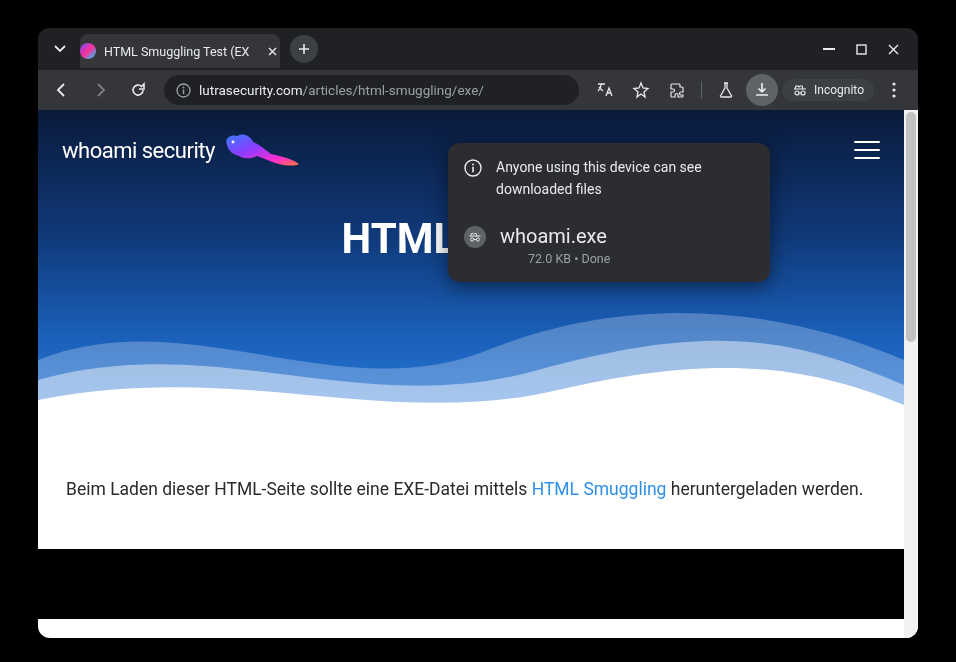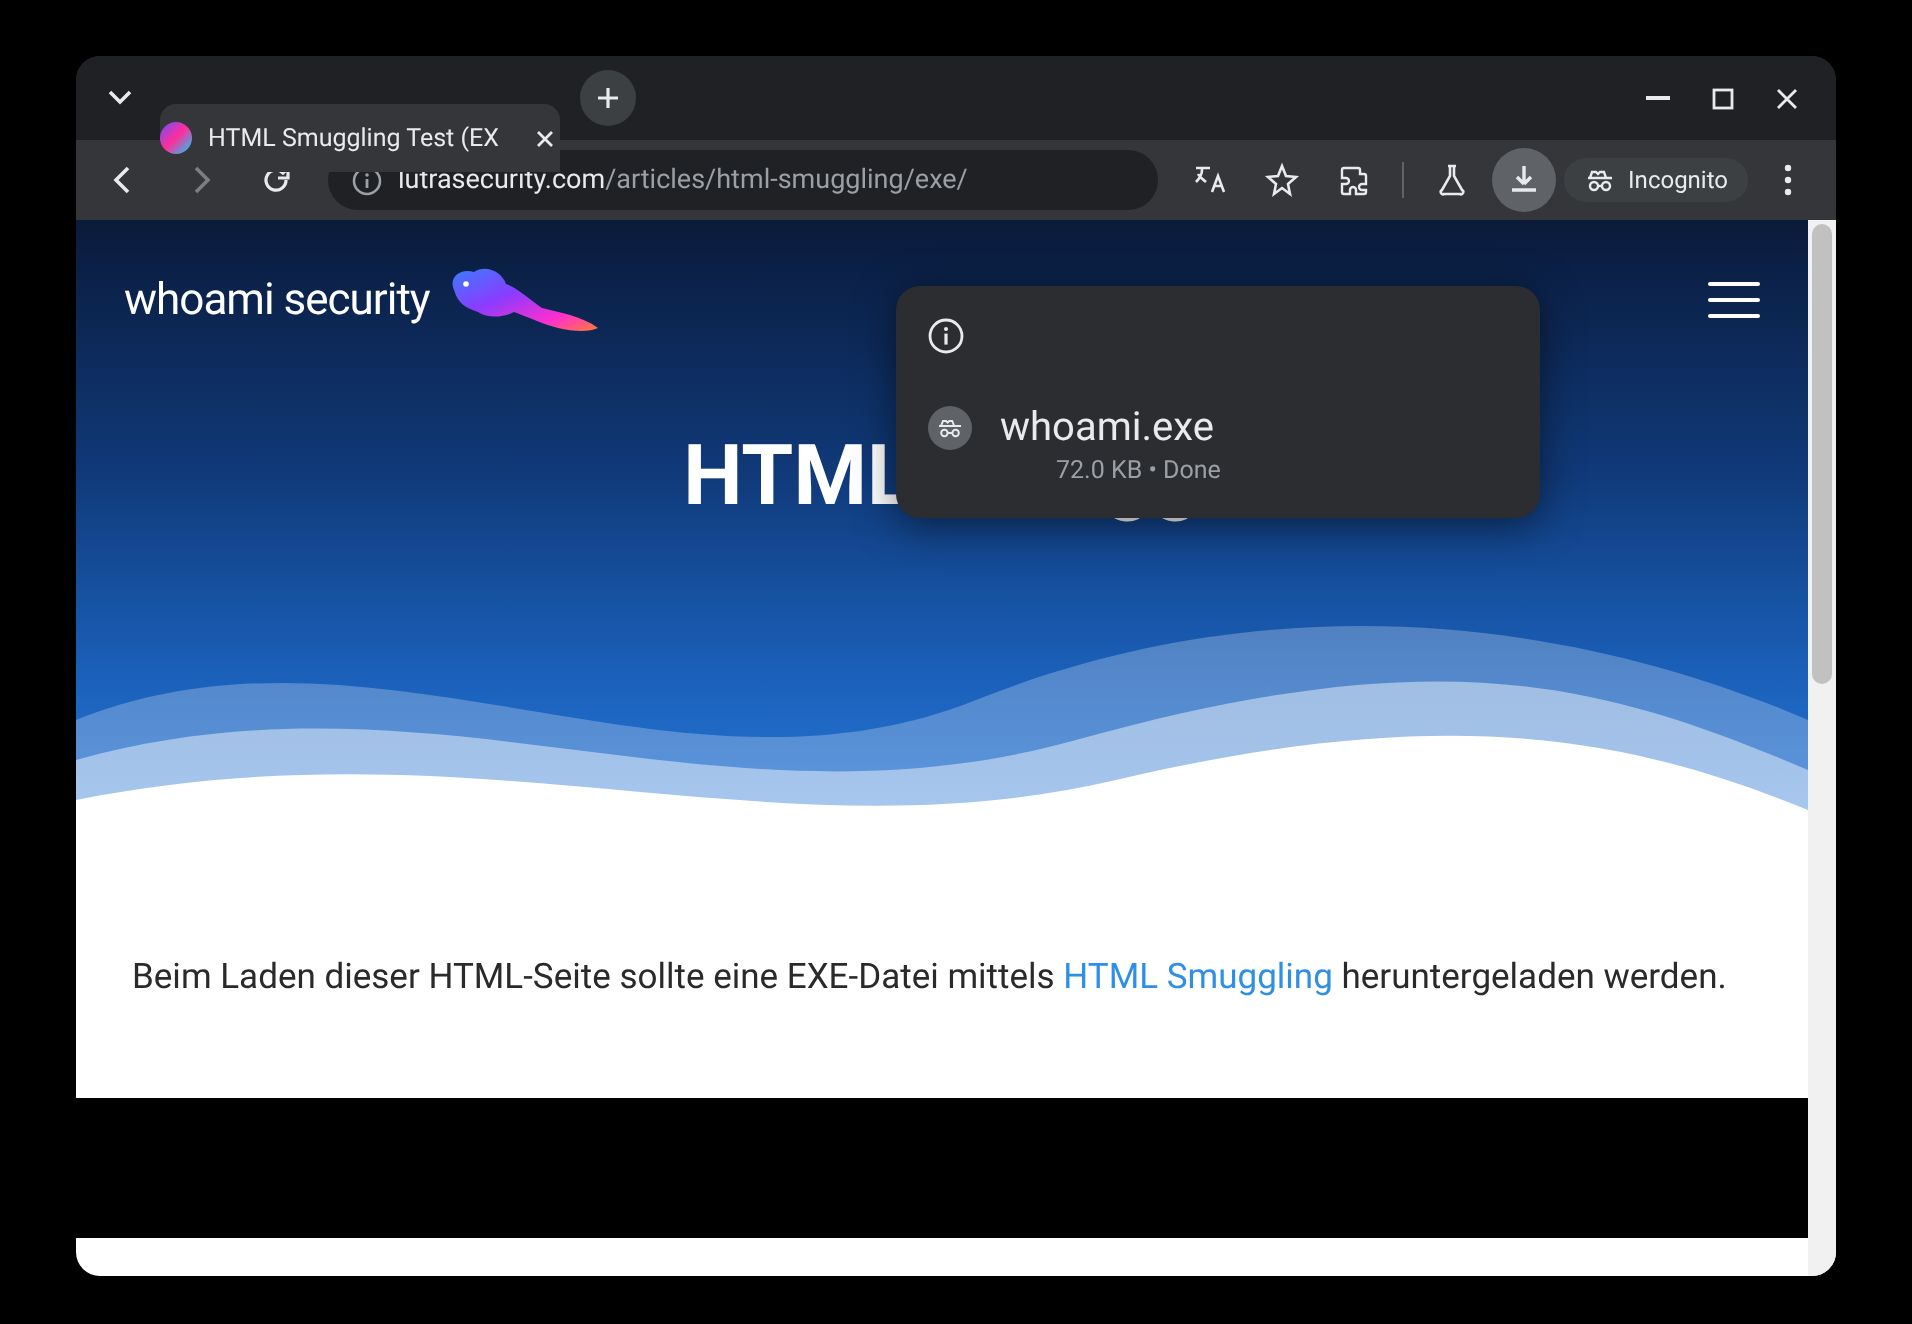--- a/index.html
+++ b/index.html
@@ -43,21 +43,21 @@
       height: 34px;
       background: #35363a;
       border-radius: 8px 8px 0 0;
       display: flex;
       align-items: center;
       padding: 0 0;
       margin-left: 6px;
       min-width: 200px;
       max-width: 220px;
       position: relative;
-      top: 20px;
+      top: 2px;
     }
     .tab-favicon {
       width: 16px;
       height: 16px;
       border-radius: 50%;
       background: linear-gradient(135deg, #6b4eff, #ff2e9a, #00d9ff);
       margin-right: 8px;
       flex-shrink: 0;
     }
     .tab-title {
@@ -514,20 +514,21 @@
 
     <div class="download-popup">
       <div class="dp-notice">
         <span class="dp-notice-icon">
           <svg width="18" height="18" viewBox="0 0 18 18">
               <circle cx="9" cy="9" r="8" stroke="#e8eaed" stroke-width="1.4" fill="none"></circle>
               <circle cx="9" cy="5.5" r="1" fill="#e8eaed"></circle>
               <rect x="8.2" y="7.8" width="1.6" height="5.5" fill="#e8eaed"></rect>
             </svg>
         </span>
+        <div class="dp-notice-text">Anyone using this device can see downloaded files</div>
       </div>
       <div class="dp-file">
         <div class="dp-file-icon">
           <svg width="14" height="10" viewBox="0 0 14 10">
             <path d="M1.5 4h11M2.5 4l1-2.5h1.5l.8.8.8-.8h1.5l1 2.5" stroke="#e8eaed" stroke-width="1" fill="none"></path>
             <circle cx="4.2" cy="7.5" r="1.6" stroke="#e8eaed" stroke-width="1" fill="none"></circle>
             <circle cx="9.8" cy="7.5" r="1.6" stroke="#e8eaed" stroke-width="1" fill="none"></circle>
             <path d="M5.8 7.5h2.4" stroke="#e8eaed" stroke-width="1"></path>
           </svg>
         </div>

